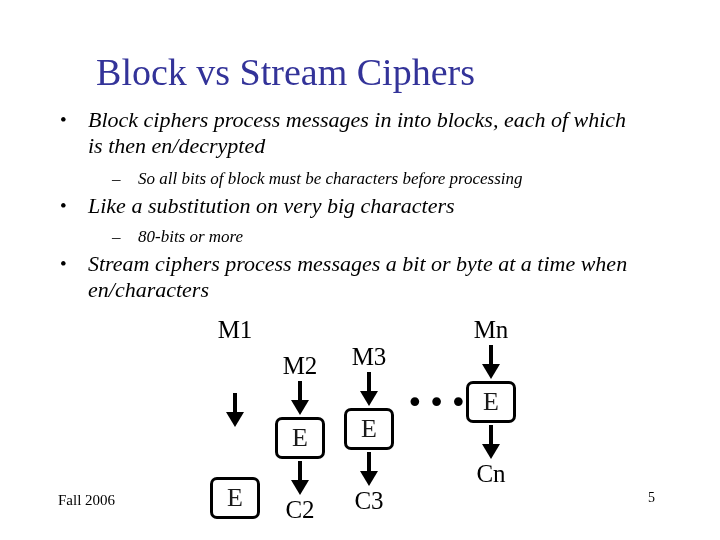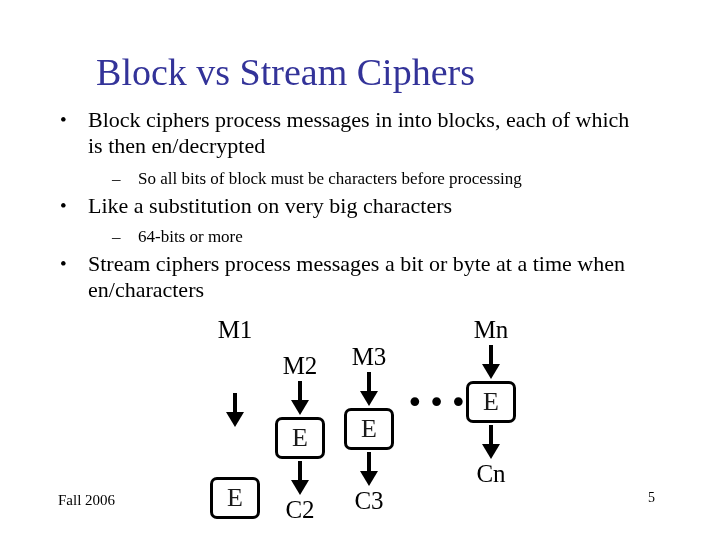--- a/index.html
+++ b/index.html
@@ -46,21 +46,21 @@
     width: 510px;
     font-size: 17px;
     line-height: 21px;
   }
   .brow .marker {
     flex: 0 0 auto;
     text-align: left;
   }
   .brow.l1 .marker { width: 28px; font-size: 19px; }
   .brow.l2 .marker { width: 26px; }
-  .brow .btext { flex: 1 1 auto; }
+  .brow .btext { flex: 1 1 auto; font-style: italic; }
 
   .row1 { top: 107px; }
   .row2 { top: 168px; }
   .row3 { top: 193px; }
   .row4 { top: 226px; }
   .row5 { top: 251px; }
 
   
   .diagram { position: absolute; top: 0; left: 0; }
   .dcol {
@@ -150,21 +150,21 @@
   <div class="brow l2 row2">
     <span class="marker">–</span>
     <span class="btext">So all bits of block must be characters before processing</span>
   </div>
   <div class="brow l1 row3">
     <span class="marker">•</span>
     <span class="btext">Like a substitution on very big characters</span>
   </div>
   <div class="brow l2 row4">
     <span class="marker">–</span>
-    <span class="btext">64-bits or more</span>
+    <span class="btext">80-bits or more</span>
   </div>
   <div class="brow l1 row5">
     <span class="marker">•</span>
     <span class="btext">Stream ciphers process messages a bit or byte at a time when en/characters</span>
   </div>
 
   <div class="diagram">
 
     <div class="dcol c1">
       <div class="io-label">M1</div>

